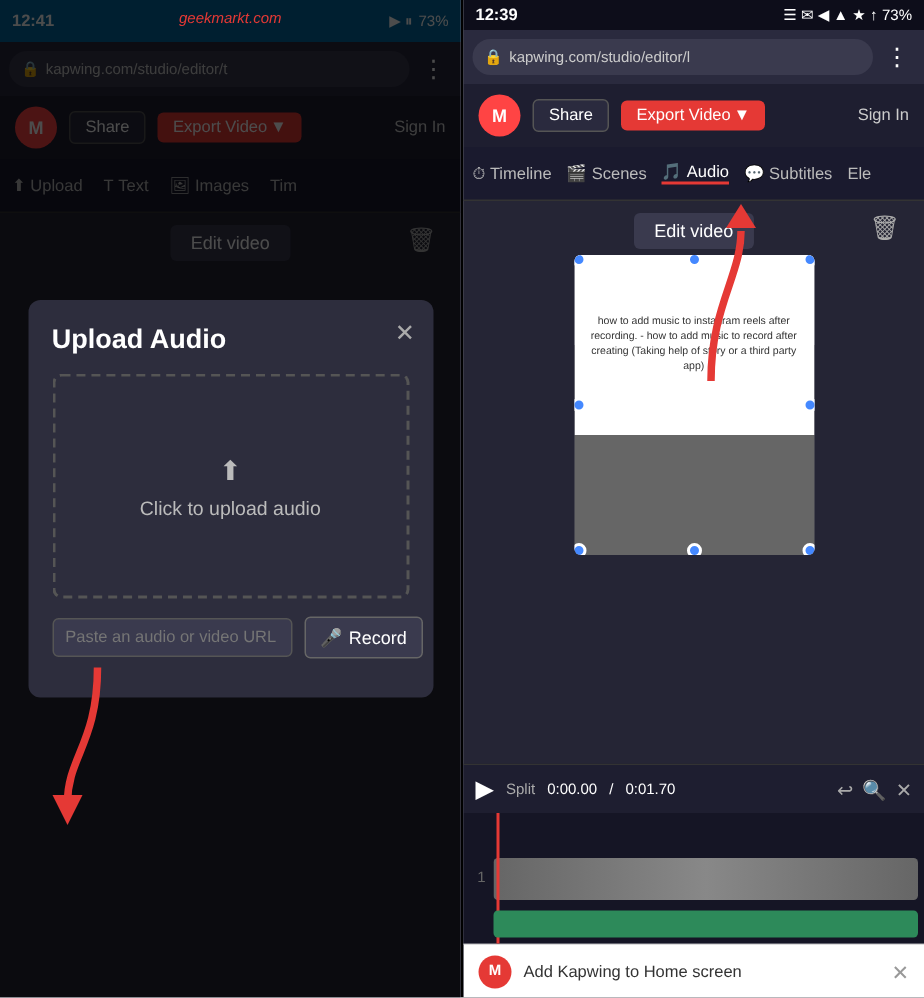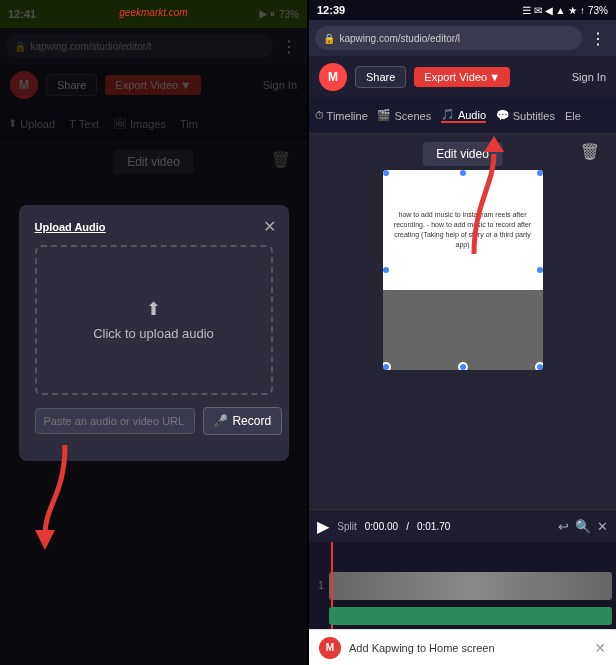--- a/index.html
+++ b/index.html
@@ -18,21 +18,21 @@
       width: 308px;
       height: 665px;
       background: #1a1a2e;
       display: flex;
       flex-direction: column;
       position: relative;
       overflow: hidden;
     }
 
     .status-bar-left {
-      background: #4d7c0f;
+      background: #0369a1;
       height: 28px;
       display: flex;
       align-items: center;
       justify-content: space-between;
       padding: 0 8px;
       color: white;
       font-size: 11px;
     }
     .status-bar-left .time { font-weight: bold; }
     .status-bar-left .icons { display: flex; gap: 4px; align-items: center; font-size: 10px; }
@@ -164,24 +164,23 @@
     }
     .modal {
       background: #2d2d3d;
       border-radius: 8px;
       width: 270px;
       padding: 16px;
       position: relative;
     }
     .modal-title {
       color: white;
-      font-size: 11px;
+      font-size: 18px;
       font-weight: bold;
       margin-bottom: 12px;
-      text-decoration: underline;
     }
     .modal-close {
       position: absolute;
       top: 12px;
       right: 12px;
       color: #aaa;
       font-size: 16px;
       cursor: pointer;
     }
     .upload-area {

